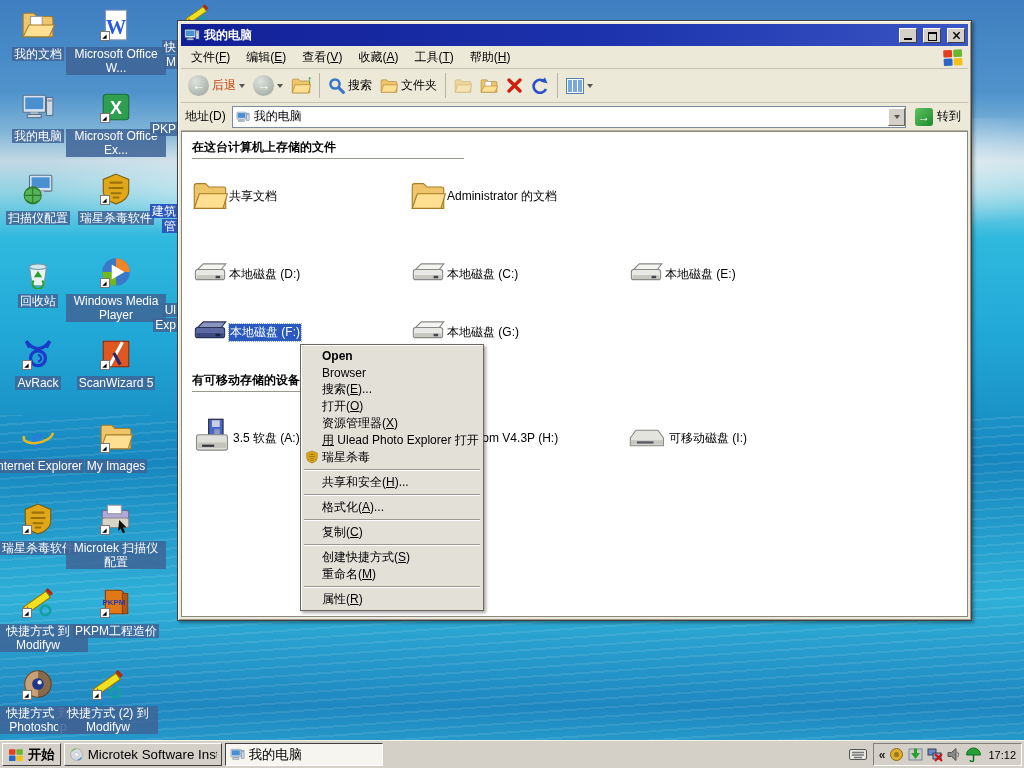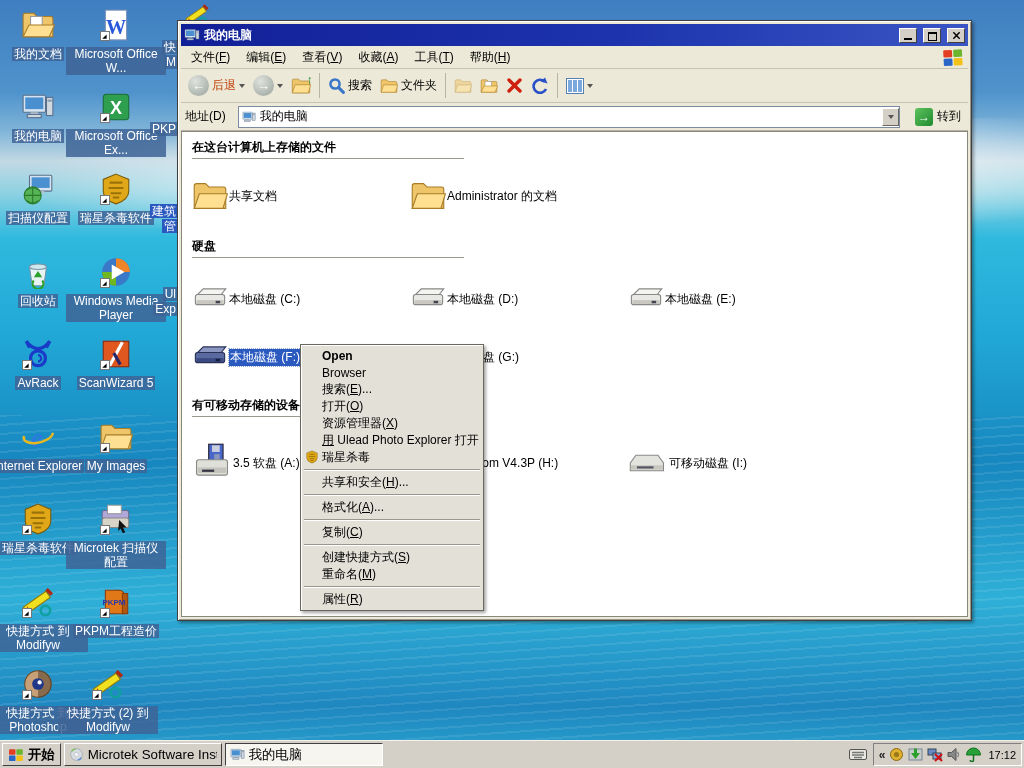--- a/index.html
+++ b/index.html
@@ -49,21 +49,21 @@
   .tsep{width:1px;height:25px;background:#b8b4a8;margin:0 3px;}
   .nav-circle{width:21px;height:21px;border-radius:50%;background:radial-gradient(circle at 35% 30%,#dfe3df,#99a199);
     color:#fff;display:flex;align-items:center;justify-content:center;font-weight:bold;font-size:13px;}
   .dis{color:#c2410c;}
   .caret{width:0;height:0;border-left:3px solid transparent;border-right:3px solid transparent;border-top:4px solid #555;}
   .upwrap{position:relative;width:20px;height:20px;}
   .upwrap svg{width:20px;height:20px;}
   .upwrap .uparr{position:absolute;right:-2px;top:-4px;color:#1e8a2e;font-weight:bold;font-size:13px;}
   .ticon16 svg{width:18px;height:18px;display:block;}
   
-  .addressbar{height:25px;flex:0 0 25px;display:flex;align-items:center;gap:12px;padding:1px 4px;border-bottom:1px solid #b6b2a4;}
+  .addressbar{height:25px;flex:0 0 25px;display:flex;align-items:center;gap:6px;padding:1px 4px;border-bottom:1px solid #b6b2a4;}
   .addr-input{flex:1;height:20px;background:#fff;border:1px solid #7a8aa0;display:flex;align-items:center;padding-left:3px;gap:4px;}
   .addr-input svg{width:14px;height:14px;}
   .addr-dd{margin-left:auto;width:17px;height:18px;background:#d4d0c8;border:1px solid;border-color:#fff #6a675e #6a675e #fff;
     display:flex;align-items:center;justify-content:center;box-sizing:border-box;}
   .go-btn{display:flex;align-items:center;gap:4px;padding:0 3px;}
   .go-ic{width:18px;height:18px;background:linear-gradient(135deg,#5ec25e,#1e8a2e);border-radius:3px;color:#fff;
     font-weight:bold;display:flex;align-items:center;justify-content:center;}
   
   .content{flex:1;background:#fff;border:1px solid #8a877c;overflow:hidden;padding:2px 0 0 10px;position:relative;}
   .sec-h{font-weight:bold;padding:3px 0 2px 0;border-bottom:1px solid #9a978e;width:272px;margin-top:2px;}
@@ -356,21 +356,21 @@
       <span class="line">快</span>
       <span class="line">M</span>
     </div>
     <div class="partial-label" style="top: 122px;">
       <span class="line">PKP</span>
     </div>
     <div class="partial-label sel" style="top: 204px;">
       <span class="line">建筑</span>
       <span class="line">管</span>
     </div>
-    <div class="partial-label" style="top: 287px;">
+    <div class="partial-label" style="top: 303px;">
       <span class="line">Ul</span>
       <span class="line">Exp</span>
     </div>
   </div>
 
 <div id="top-partial-icon">
   <svg>
       <use href="#sym-pen"></use>
     </svg>
 </div>
@@ -511,37 +511,36 @@
         </div>
         <div class="fitem">
           <span class="fic">
             <svg>
               <use href="#sym-folder"></use>
             </svg>
           </span>
           <span class="flabel">Administrator 的文档</span>
         </div>
       </div>
-      <div class="sec-h drives">硬盘</div>
       <div class="sec-row row-drives first">
         <div class="fitem">
           <span class="fic">
             <svg>
               <use href="#sym-disk"></use>
             </svg>
           </span>
+          <span class="flabel">本地磁盘 (D:)</span>
+        </div>
+        <div class="fitem">
+          <span class="fic">
+            <svg>
+              <use href="#sym-disk"></use>
+            </svg>
+          </span>
           <span class="flabel">本地磁盘 (C:)</span>
-        </div>
-        <div class="fitem">
-          <span class="fic">
-            <svg>
-              <use href="#sym-disk"></use>
-            </svg>
-          </span>
-          <span class="flabel">本地磁盘 (D:)</span>
         </div>
         <div class="fitem">
           <span class="fic">
             <svg>
               <use href="#sym-disk"></use>
             </svg>
           </span>
           <span class="flabel">本地磁盘 (E:)</span>
         </div>
       </div>

